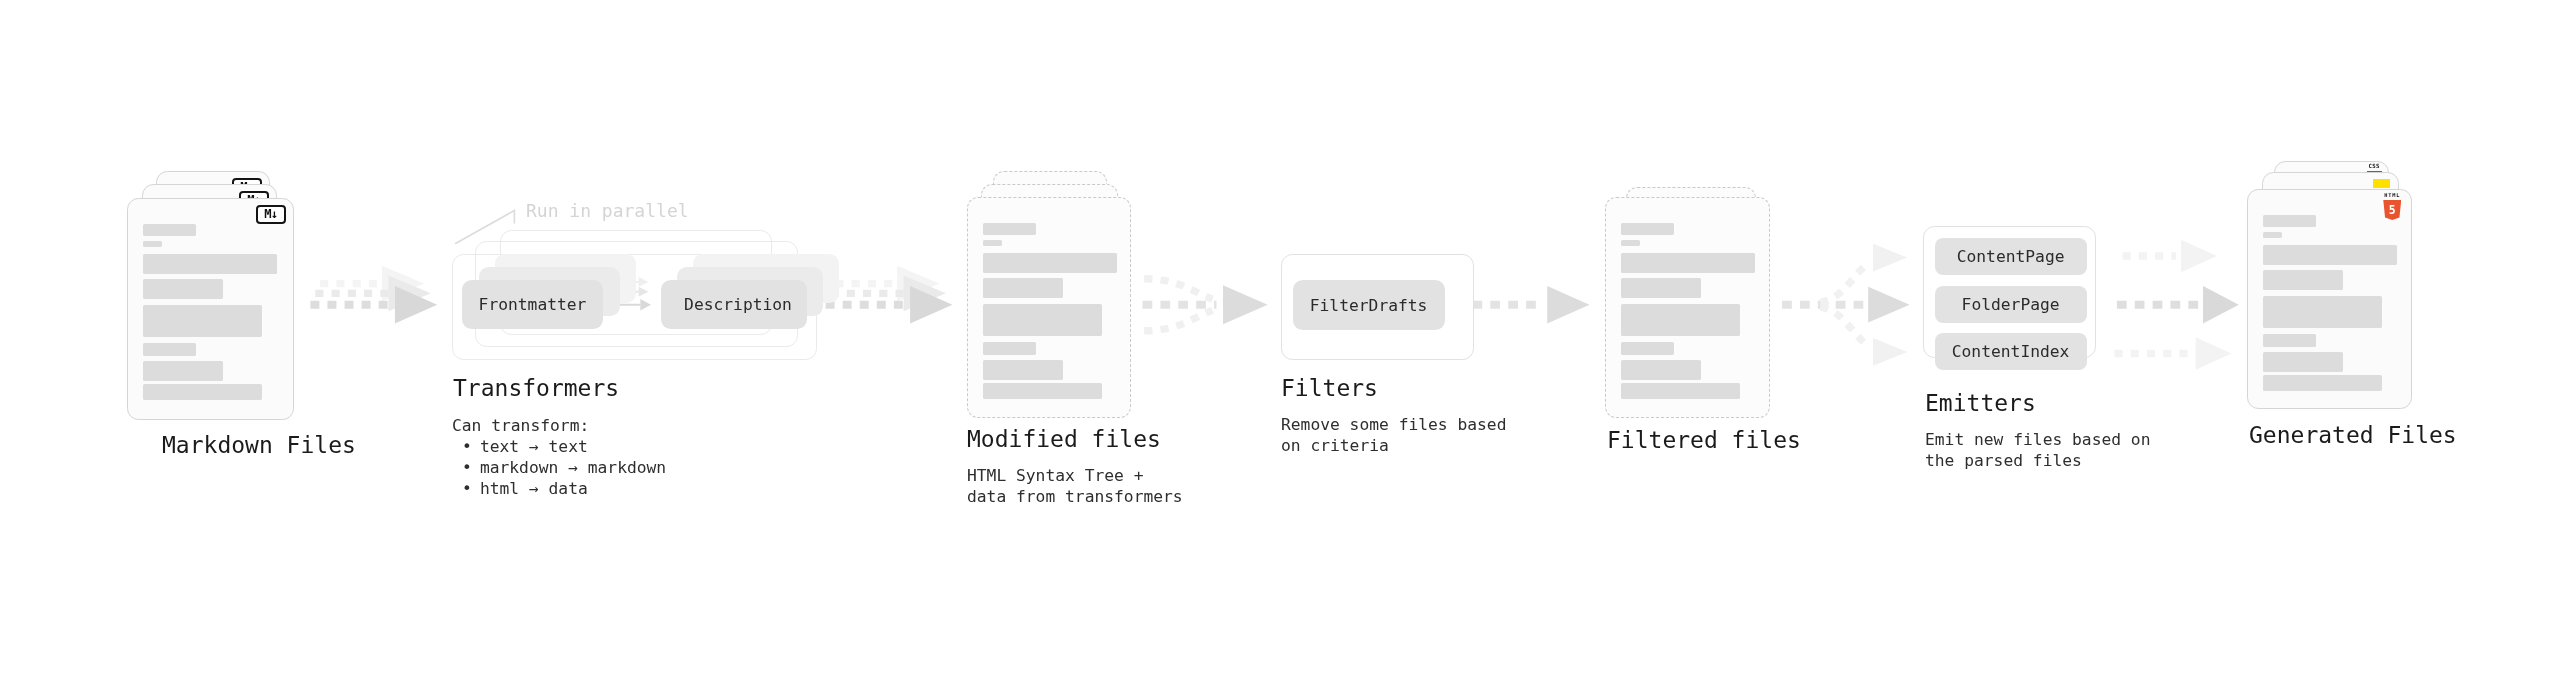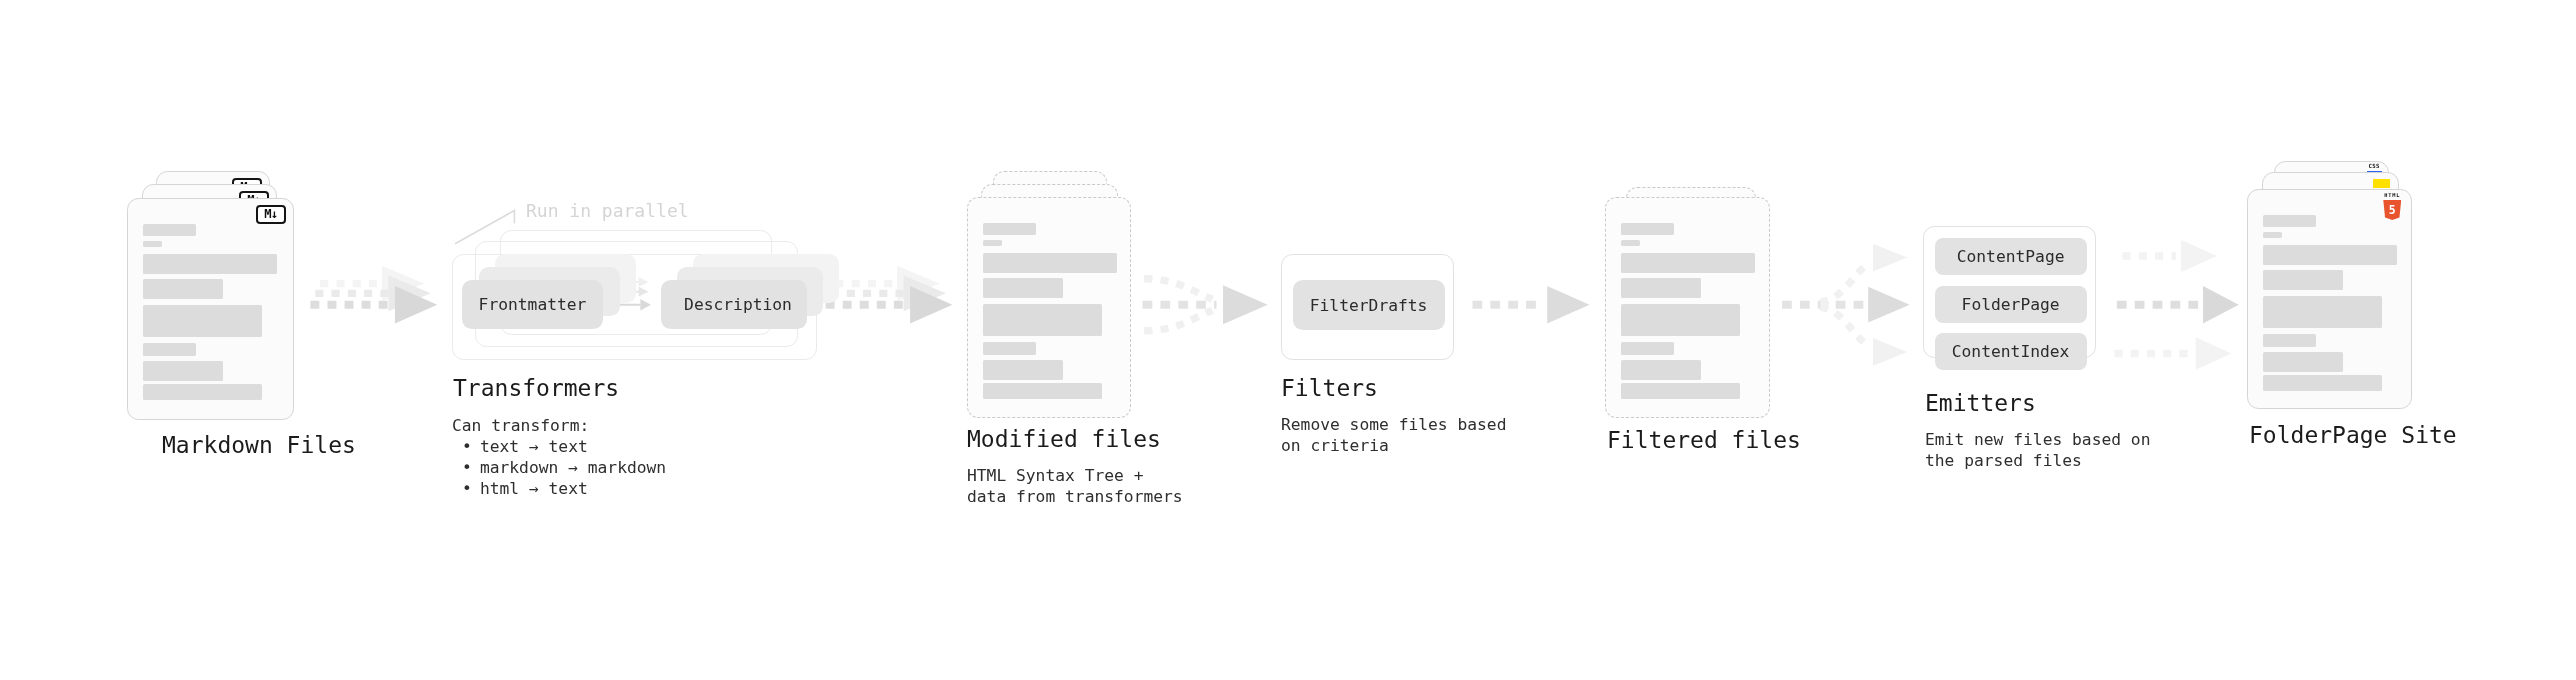--- a/index.html
+++ b/index.html
@@ -144,39 +144,39 @@
   <div class="pill" style="left:462px;top:280px;width:141px;height:49px;">Frontmatter</div>
 
   <div class="pill ghost2" style="left:693px;top:254px;width:146px;height:49px;"></div>
   <div class="pill ghost1" style="left:677px;top:267px;width:146px;height:49px;"></div>
   <div class="pill" style="left:661px;top:280px;width:146px;height:49px;padding-left:8px;">Description</div>
 
   <div class="stage-title" style="left:453px;top:375px;text-align:center;">Transformers</div>
   <div class="stage-desc" style="left:452px;top:415px;">Can transform:</div>
   <div class="bullet-line" style="left:462px;top:437px;">text → text</div>
   <div class="bullet-line" style="left:462px;top:458px;">markdown → markdown</div>
-  <div class="bullet-line" style="left:462px;top:479px;">html → text</div>
+  <div class="bullet-line" style="left:462px;top:479px;">html → data</div>
 
   <div class="doc dashed" style="left:993px;top:171px;width:114px;height:211px;"></div>
   <div class="doc dashed" style="left:981px;top:184px;width:137px;height:215px;"></div>
   <div class="doc dashed doc-bars" style="left:967px;top:197px;width:164px;height:221px;">
       <div class="bar" style="top: 25px; width: 53px; height: 12.2px;"></div>
       <div class="bar" style="top: 42px; width: 18.7px; height: 5.7px;"></div>
       <div class="bar" style="top: 55px; width: 134px; height: 20.3px;"></div>
       <div class="bar" style="top: 80px; width: 80px; height: 19.5px;"></div>
       <div class="bar" style="top: 106px; width: 119px; height: 32px;"></div>
       <div class="bar" style="top: 144px; width: 53px; height: 13px;"></div>
       <div class="bar" style="top: 162px; width: 80px; height: 19.5px;"></div>
       <div class="bar" style="top: 185px; width: 119px; height: 16.3px;"></div>
     </div>
   <div class="stage-title" style="left:967px;top:426px;">Modified files</div>
   <div class="stage-desc" style="left:967px;top:465px;">HTML Syntax Tree +
 data from transformers</div>
 
-  <div class="box" style="left:1281px;top:254px;width:173px;height:106px;">
+  <div class="box" style="left:1281px;top:254px;width:193px;height:106px;">
     <div class="pill" style="left:10.6px;top:25px;width:152px;height:50px;">FilterDrafts</div>
   </div>
   <div class="stage-title" style="left:1281px;top:375px;">Filters</div>
   <div class="stage-desc" style="left:1281px;top:414px;">Remove some files based
 on criteria</div>
 
   <div class="doc dashed" style="left:1626px;top:187px;width:130px;height:211px;"></div>
   <div class="doc dashed doc-bars" style="left:1605px;top:197px;width:165px;height:221px;">
       <div class="bar" style="top: 25px; width: 53px; height: 12.2px;"></div>
       <div class="bar" style="top: 42px; width: 18.7px; height: 5.7px;"></div>
@@ -216,16 +216,16 @@
     </div>
   <div class="bar" style="top: 25px; width: 53px; height: 12.2px;"></div>
       <div class="bar" style="top: 42px; width: 18.7px; height: 5.7px;"></div>
       <div class="bar" style="top: 55px; width: 134px; height: 20.3px;"></div>
       <div class="bar" style="top: 80px; width: 80px; height: 19.5px;"></div>
       <div class="bar" style="top: 106px; width: 119px; height: 32px;"></div>
       <div class="bar" style="top: 144px; width: 53px; height: 13px;"></div>
       <div class="bar" style="top: 162px; width: 80px; height: 19.5px;"></div>
       <div class="bar" style="top: 185px; width: 119px; height: 16.3px;"></div>
     </div>
-  <div class="stage-title" style="left:2249px;top:422px;">FolderPage Site</div>
+  <div class="stage-title" style="left:2249px;top:422px;">Generated Files</div>
 
 </div>
 
 
 </body></html>

